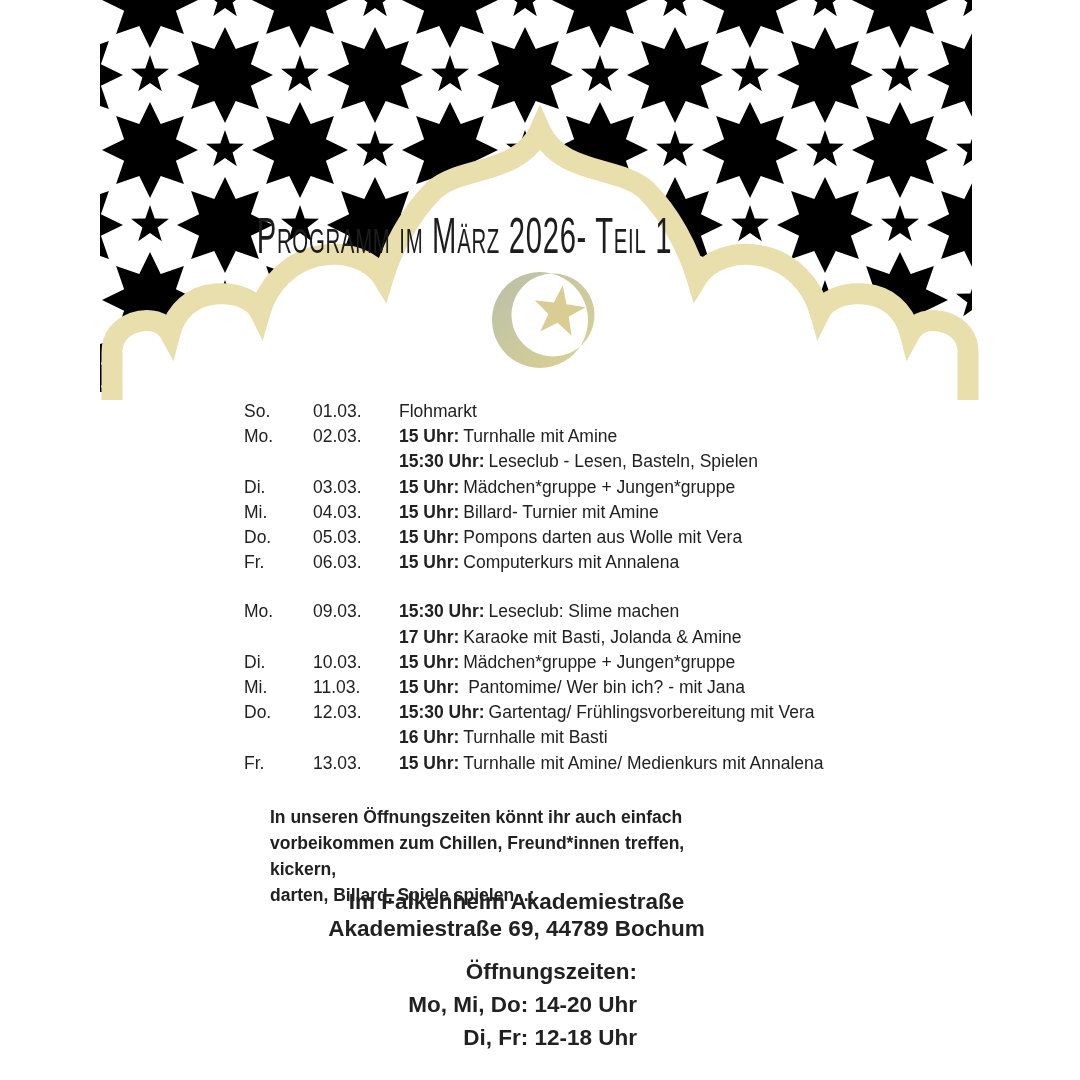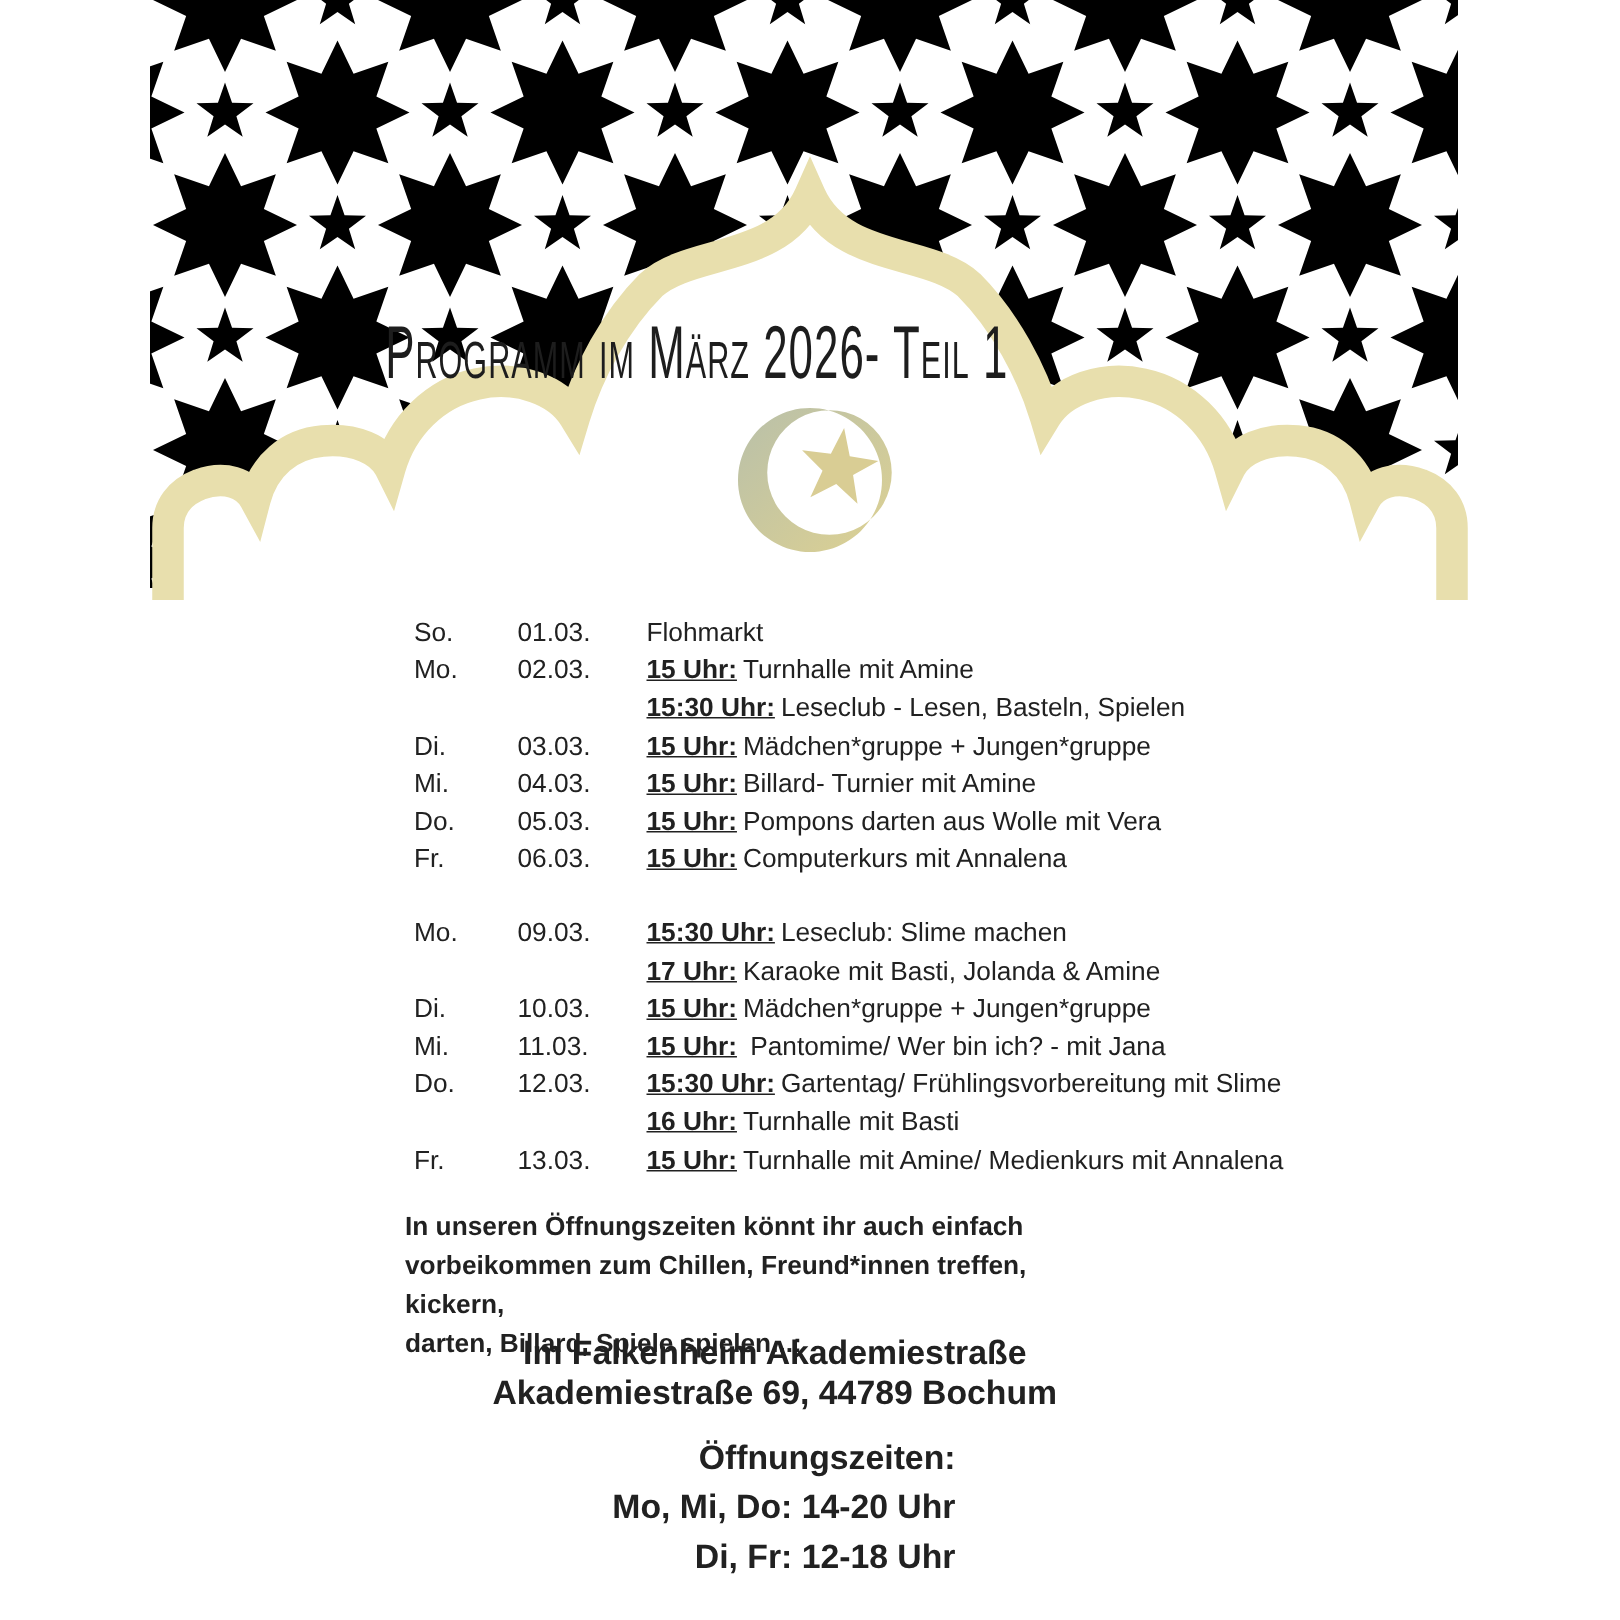--- a/index.html
+++ b/index.html
@@ -20,28 +20,28 @@
   .stopB{stop-color:var(--crescent-2);}
   .star-gold{fill:var(--gold-deep);}
 
   
   .title{position:absolute;top:208px;left:0;width:928px;text-align:center;}
   .title>span{display:inline-block;font-size:43px;font-variant:small-caps;
     letter-spacing:1px;font-weight:400;color:#1d1d1d;
     transform:scale(0.68,1.16);transform-origin:50% 0;white-space:nowrap;}
 
   
-  .schedule{position:absolute;left:244px;top:409px;font-size:17.5px;line-height:25.2px;margin-left:32px;}
+  .schedule{position:absolute;left:244px;top:399px;font-size:17.5px;line-height:25.2px;}
   .week{display:block;}
   .week + .week{margin-top:24px;}
   .row{display:flex;}
   .day{flex:0 0 69px;}
   .date{flex:0 0 86px;}
   .event{flex:1 1 auto;white-space:pre;}
-  .time{font-weight:700;margin-right:4px;text-decoration:underline;}
+  .time{font-weight:700;margin-right:4px;}
   .time:empty{display:none;}
 
   
   .note{position:absolute;top:804px;left:270px;width:481px;
         font-weight:700;font-size:17.5px;line-height:26px;}
   .venue{position:absolute;top:888px;left:276px;width:481px;text-align:center;
         font-weight:700;font-size:22.5px;line-height:27px;}
   .hours{position:absolute;top:955px;left:250px;width:387px;text-align:right;
         font-weight:700;font-size:22.5px;line-height:33px;}
 </style>
@@ -160,21 +160,21 @@
 
         <div class="row">
           <span class="day">Mi.</span>
           <span class="date">11.03.</span>
           <span class="event"><b class="time">15 Uhr:</b><span> Pantomime/ Wer bin ich? - mit Jana</span></span>
         </div>
 
         <div class="row">
           <span class="day">Do.</span>
           <span class="date">12.03.</span>
-          <span class="event"><b class="time">15:30 Uhr:</b><span>Gartentag/ Frühlingsvorbereitung mit Slime</span></span>
+          <span class="event"><b class="time">15:30 Uhr:</b><span>Gartentag/ Frühlingsvorbereitung mit Vera</span></span>
         </div>
 
         <div class="row">
           <span class="day"></span>
           <span class="date"></span>
           <span class="event"><b class="time">16 Uhr:</b><span>Turnhalle mit Basti</span></span>
         </div>
 
         <div class="row">
           <span class="day">Fr.</span>

